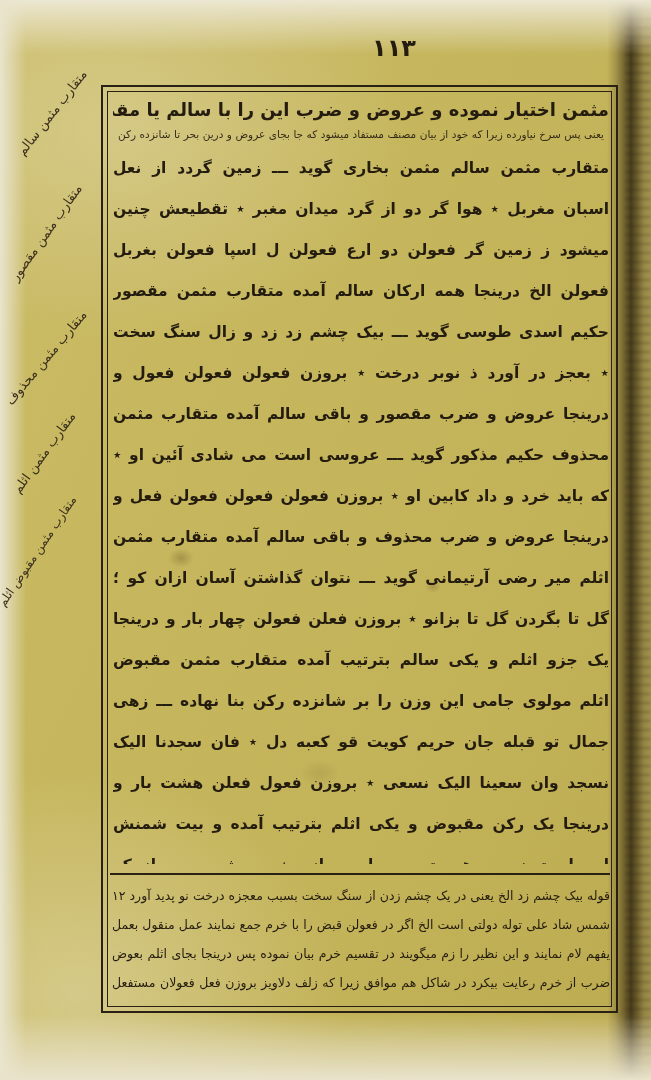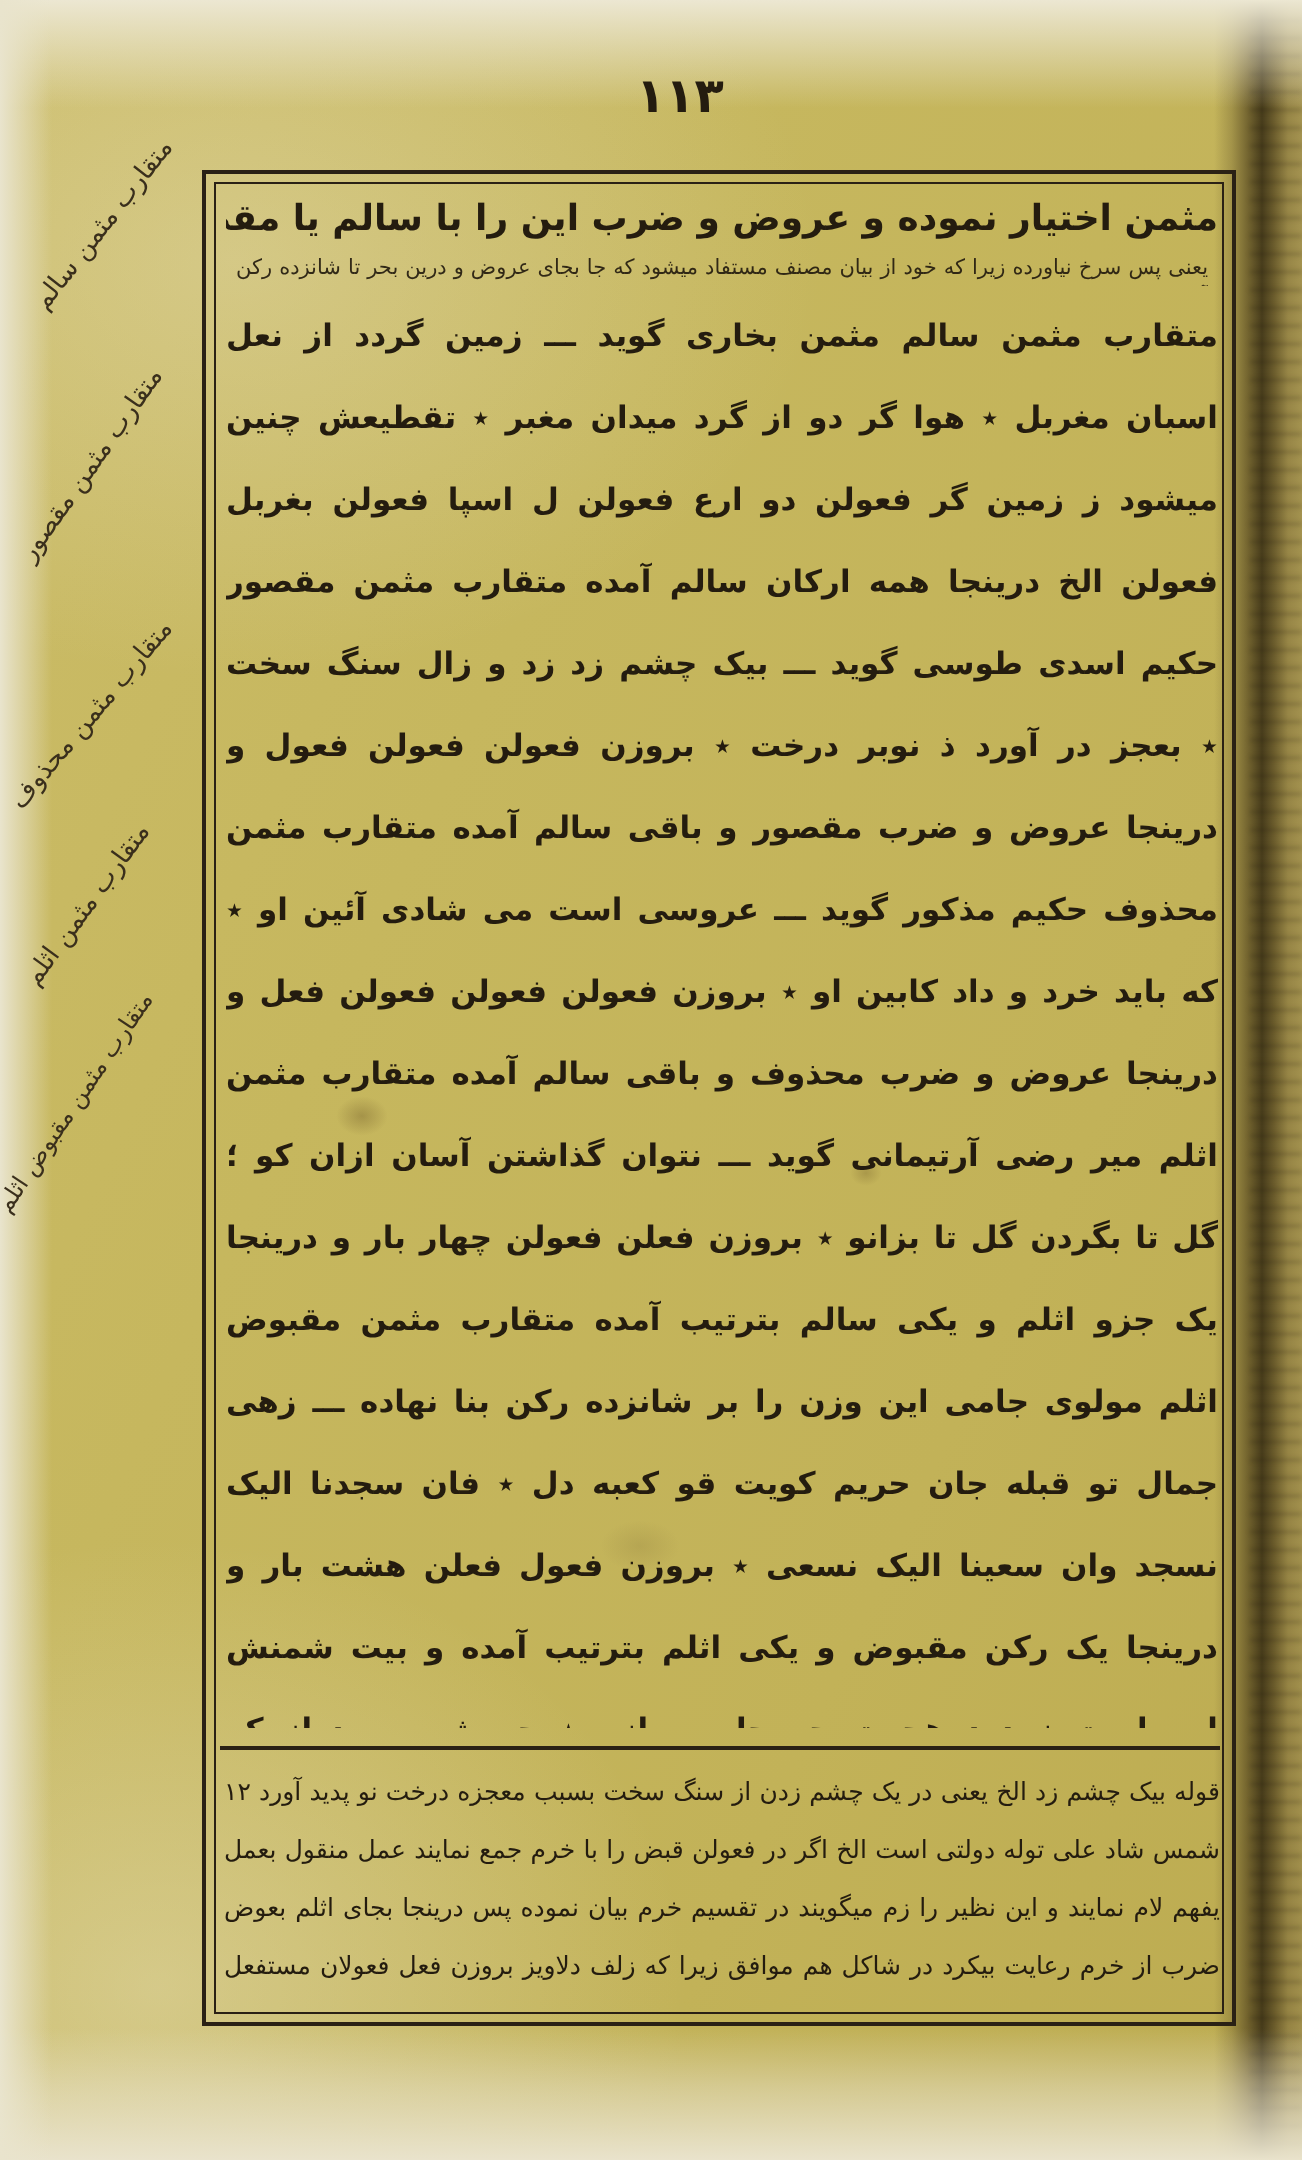--- a/index.html
+++ b/index.html
@@ -42,22 +42,22 @@
   
   .edge{position:absolute;z-index:3;pointer-events:none;}
   .edge.top{left:0;top:0;width:100%;height:54px;
     background:linear-gradient(to bottom,#ece7d2 0%,rgba(236,231,210,0.55) 45%,rgba(236,231,210,0) 100%);}
   .edge.bottom{left:0;bottom:0;width:100%;height:66px;
     background:linear-gradient(to top,#e9e3cc 0%,rgba(233,227,204,0.5) 55%,rgba(233,227,204,0) 100%);}
   .edge.left{left:0;top:0;width:26px;height:100%;
     background:linear-gradient(to right,#e9e4cd 0%,rgba(233,228,205,0.45) 55%,rgba(233,228,205,0) 100%);}
 
   .page-number{
-    position:absolute;left:318px;top:34px;width:80px;z-index:4;
-    text-align:left;font-size:24px;font-weight:bold;color:#2a2114;
+    position:absolute;left:336px;top:34px;width:80px;z-index:4;
+    text-align:right;font-size:24px;font-weight:bold;color:#2a2114;
     letter-spacing:2px;
   }
 
   
   .frame{
     position:absolute;left:101px;top:85px;width:517px;height:928px;z-index:4;
     border:2.5px solid #2a2115;box-sizing:border-box;
   }
   .frame-inner{
     position:absolute;inset:4px;border:1.5px solid #2a2115;

